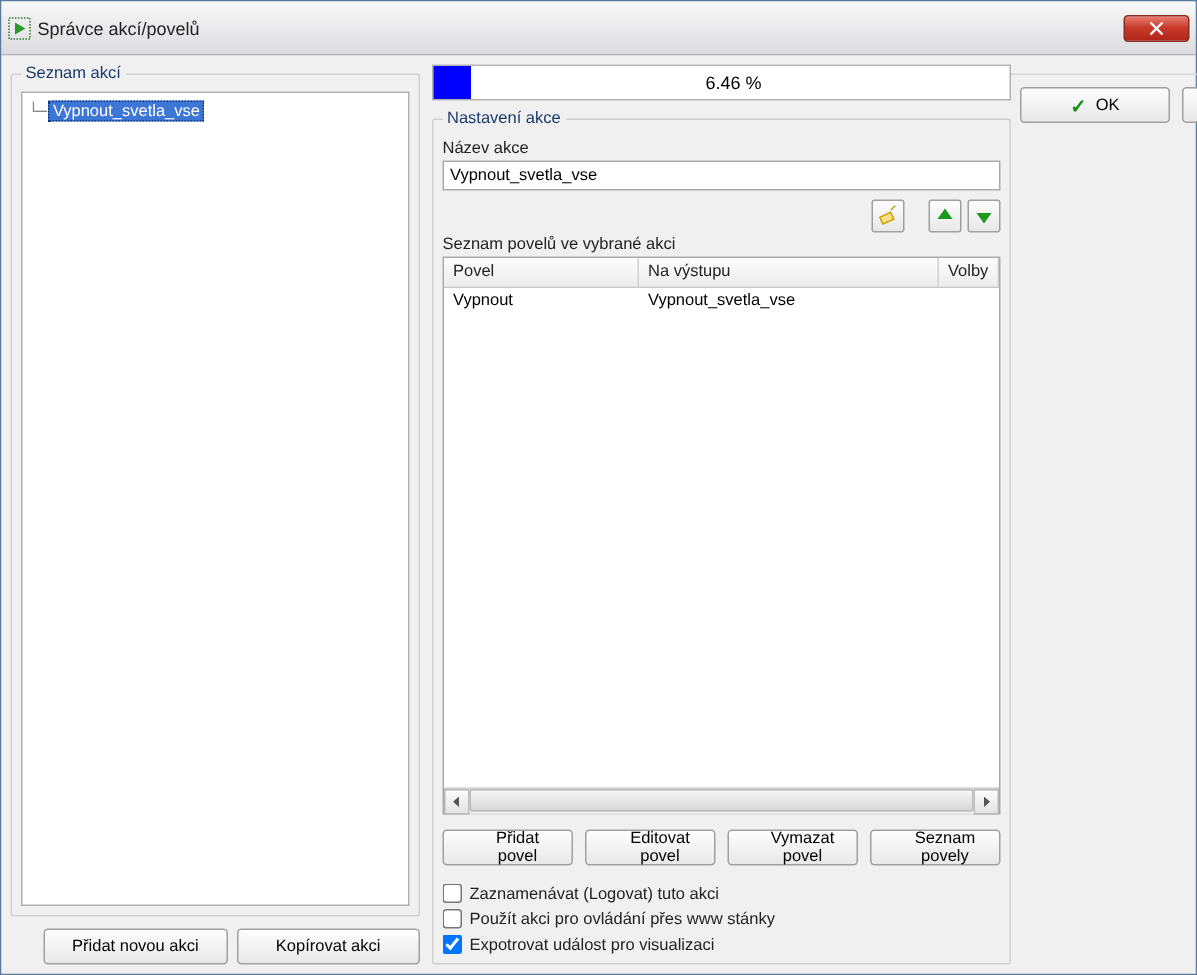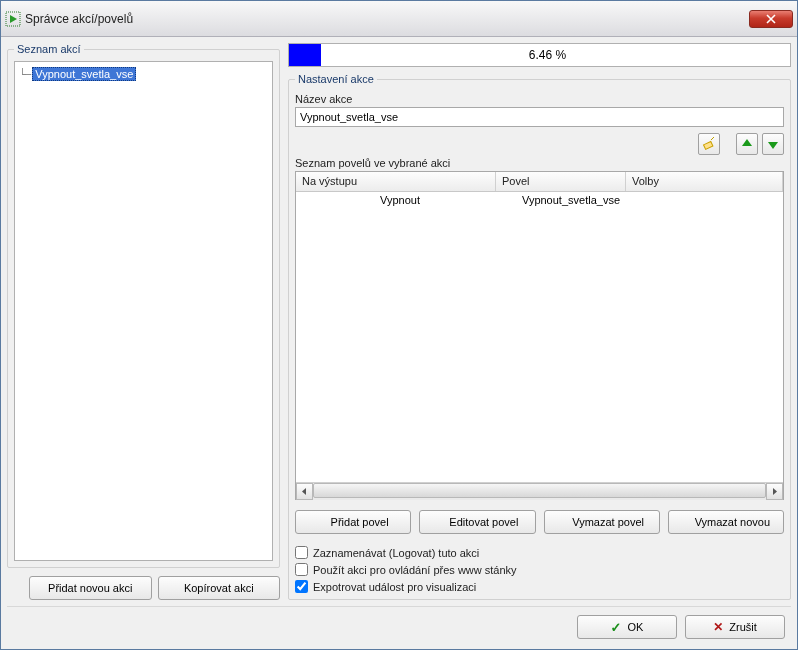--- a/index.html
+++ b/index.html
@@ -48,21 +48,21 @@
     border-radius: 3px;
     display: flex;
     align-items: center;
     justify-content: center;
     cursor: pointer;
   }
   .close-btn svg { width: 10px; height: 10px; }
   .client {
     flex: 1;
     display: flex;
-    flex-direction: column;
+    flex-direction: row;
     background: #f0f0f0;
     padding: 6px;
   }
   .main-row {
     flex: 1;
     display: flex;
     gap: 8px;
     min-height: 0;
   }
   .left-col {
@@ -204,21 +204,20 @@
   }
   .lv-header-cell {
     border-right: 1px solid #d0d0d0;
     padding: 3px 6px;
     font-size: 11px;
     color: #222;
   }
   .lv-body {
     flex: 1;
     overflow: auto;
-    text-align: right;
   }
   .lv-row {
     display: flex;
     height: 16px;
     align-items: center;
   }
   .lv-cell {
     padding: 0 6px;
     font-size: 11px;
     white-space: nowrap;
@@ -356,22 +355,22 @@
               <svg width="12" height="12" viewBox="0 0 12 12">
                   <polygon points="1,4 11,4 6,11" fill="#1a9a1a"></polygon>
                 </svg>
             </div>
           </div>
 
           <div class="list-label">Seznam povelů ve vybrané akci</div>
 
           <div class="listview">
             <div class="lv-header">
+              <div class="lv-header-cell col-povel">Povel</div>
               <div class="lv-header-cell col-na">Na výstupu</div>
-              <div class="lv-header-cell col-povel">Povel</div>
               <div class="lv-header-cell col-volby">Volby</div>
             </div>
             <div class="lv-body">
               <div class="lv-row">
                 <div class="lv-cell col-povel">Vypnout</div>
                 <div class="lv-cell col-na">Vypnout_svetla_vse</div>
                 <div class="lv-cell col-volby"></div>
               </div>
             </div>
             <div class="hscroll">
@@ -388,21 +387,21 @@
                     <polygon points="2,0 2,7 6,3.5" fill="#555"></polygon>
                   </svg>
               </div>
             </div>
           </div>
 
           <div class="mid-btn-row">
             <button class="btn">Přidat povel</button>
             <button class="btn">Editovat povel</button>
             <button class="btn">Vymazat povel</button>
-            <button class="btn">Vymazat novou</button>
+            <button class="btn">Seznam povely</button>
           </div>
 
           <div style="margin-top:8px">
             <label class="check-row">
               <input type="checkbox" style="">
               <span>Zaznamenávat (Logovat) tuto akci</span>
             </label>
             <label class="check-row">
               <input type="checkbox" style="">
               <span>Použít akci pro ovládání přes www stánky</span>

